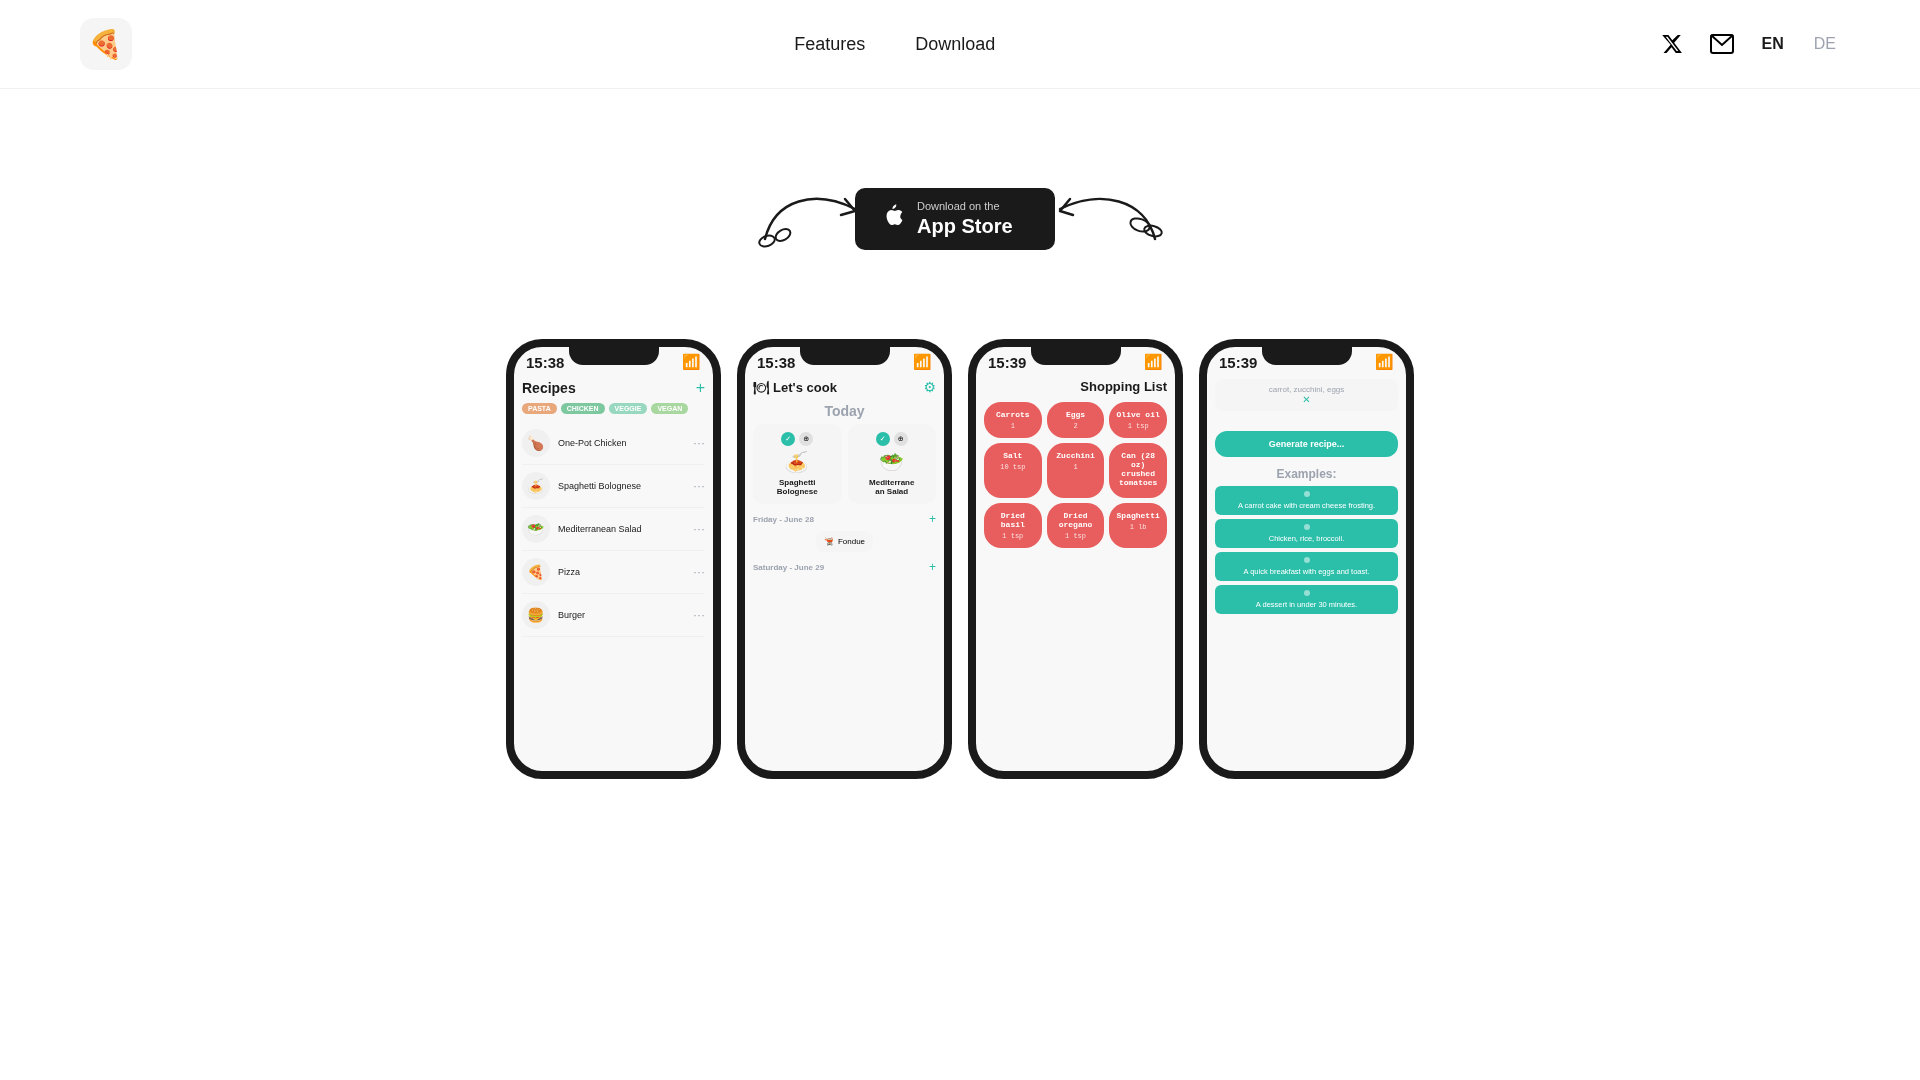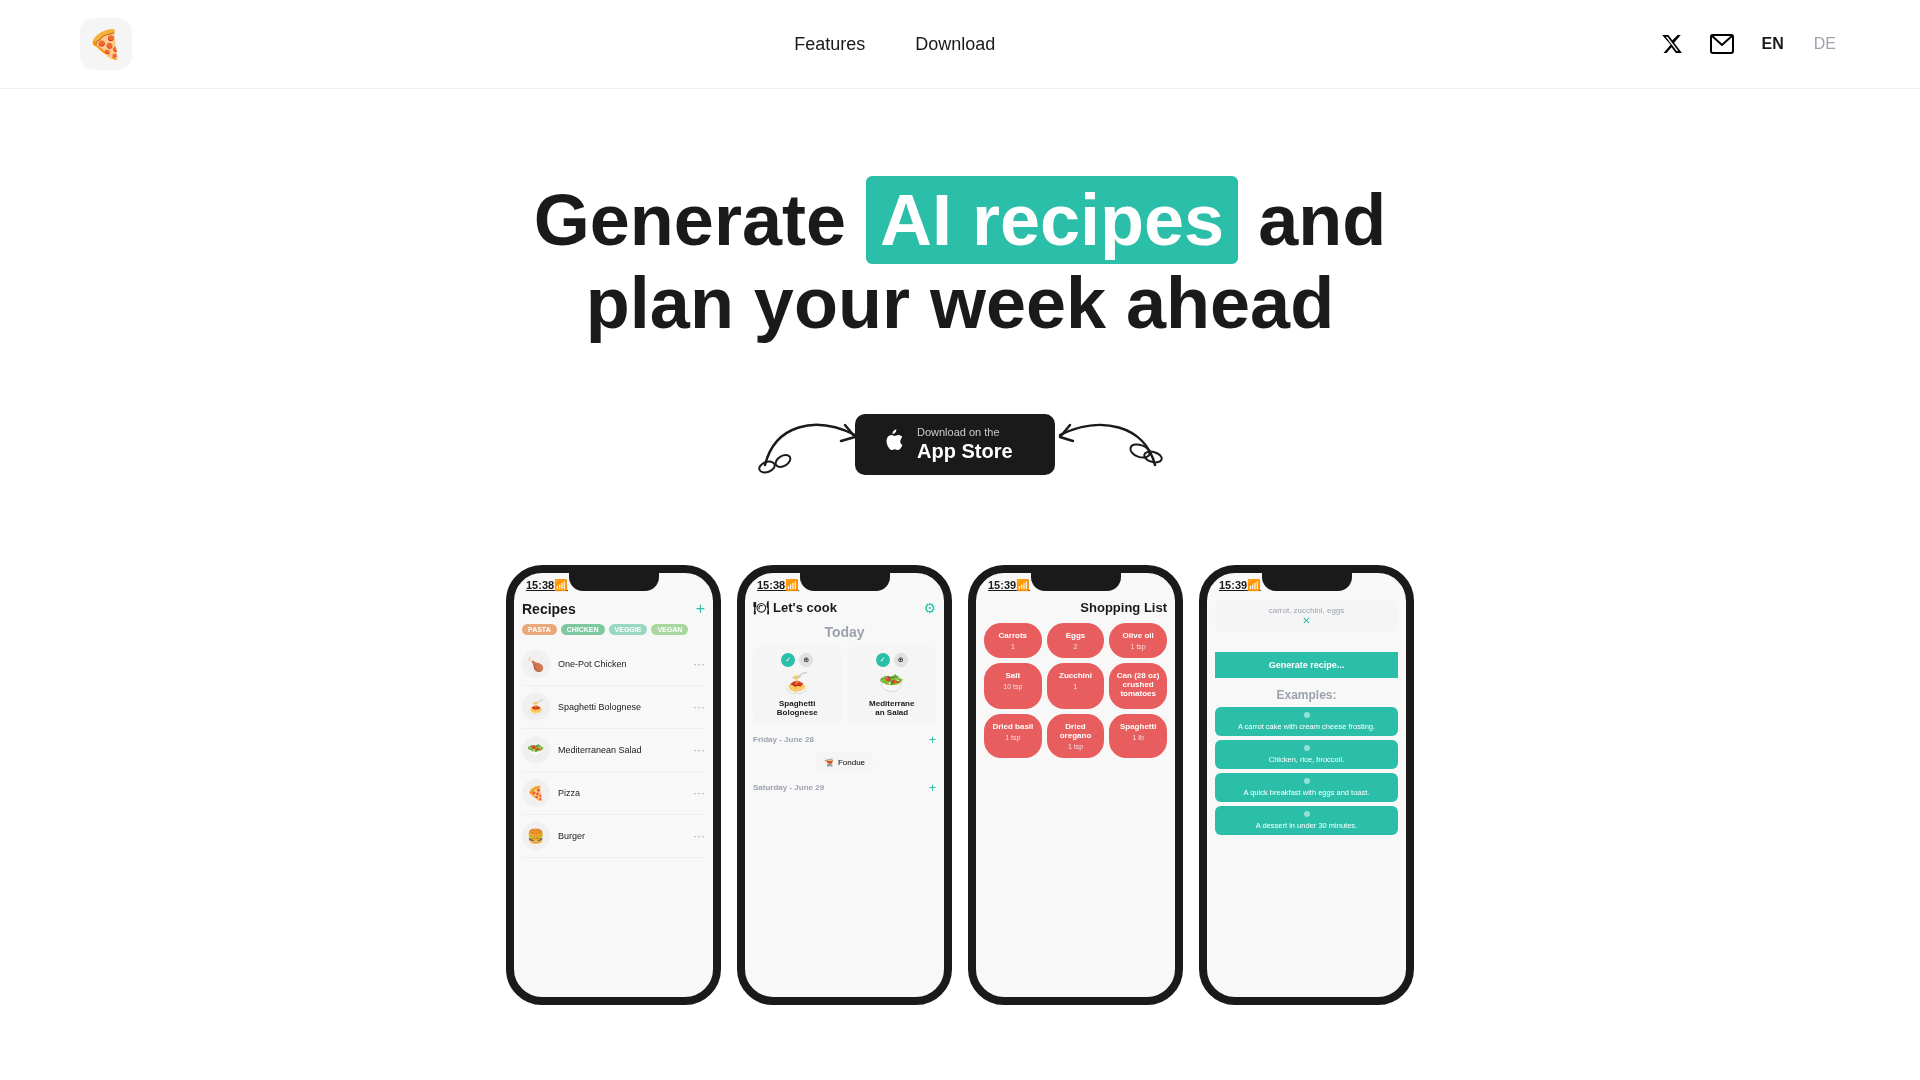--- a/index.html
+++ b/index.html
@@ -190,28 +190,27 @@
       background: #1a1a1a;
       border-radius: 0 0 14px 14px;
       position: absolute;
       top: 0;
       left: 50%;
       transform: translateX(-50%);
       z-index: 10;
     }
     .phone-status {
       display: flex;
-      justify-content: flex-start;
+      justify-content: space-between;
       align-items: center;
       padding: 4px 12px;
       padding-top: 6px;
-      font-size: 11px;
+      font-size: 15px;
       font-weight: 600;
       color: #1a1a1a;
-      text-decoration: underline;
     }
     .phone-content {
       padding: 4px 8px;
       height: calc(100% - 30px);
       overflow: hidden;
     }
 
     
     .phone1-header {
       display: flex;
@@ -369,20 +368,21 @@
       gap: 5px;
     }
     .shop-item {
       background: #e85d5d;
       border-radius: 17px;
       padding: 8px 5px;
       display: flex;
       flex-direction: column;
       align-items: center;
       gap: 3px;
+      font-family: Liberation Mono, monospace;
     }
     .shop-item-name {
       font-size: 8px;
       font-weight: 700;
       color: white;
       text-align: center;
     }
     .shop-item-qty {
       font-size: 7px;
       color: rgba(255,255,255,0.8);
@@ -396,21 +396,21 @@
       font-size: 8px;
       color: #9ca3af;
       margin-bottom: 20px;
       display: flex;
       justify-content: space-between;
       flex-direction: column;
     }
     .generate-btn {
       background: #2bbfaa;
       color: white;
-      border-radius: 0;
+      border-radius: 12px;
       padding: 8px;
       font-size: 9px;
       font-weight: 700;
       text-align: center;
       margin-bottom: 10px;
     }
     .examples-label {
       font-size: 12px;
       font-weight: 700;
       color: #9ca3af;
@@ -460,25 +460,20 @@
         <rect x="1" y="1" width="22" height="18" rx="2"></rect>
         <polyline points="1,1 12,11 23,1"></polyline>
       </svg>
     </div>
     <span class="lang-btn active">EN</span>
     <span class="lang-btn inactive">DE</span>
   </div>
 </nav>
 
 <section class="hero">
-  <h1 class="hero-title">
-    <span>Generate </span><span class="ai-highlight">AI recipes</span><span> and</span>
-    <br>
-    <span>plan your week ahead</span>
-  </h1>
 
   <div class="download-area">
 
     <div class="arrow-left">
       <svg viewBox="0 0 120 80" fill="none" xmlns="http://www.w3.org/2000/svg">
         <path d="M20 60 C30 20, 70 10, 110 30" stroke="#1a1a1a" stroke-width="2.5" fill="none" stroke-linecap="round"></path>
         <path d="M100 20 L110 32 L96 36" stroke="#1a1a1a" stroke-width="2.5" fill="none" stroke-linecap="round" stroke-linejoin="round"></path>
         <ellipse cx="22" cy="62" rx="8" ry="5" stroke="#1a1a1a" stroke-width="2" fill="none" transform="rotate(-20 22 62)"></ellipse>
         <ellipse cx="38" cy="56" rx="8" ry="5" stroke="#1a1a1a" stroke-width="2" fill="none" transform="rotate(-30 38 56)"></ellipse>
       </svg>

